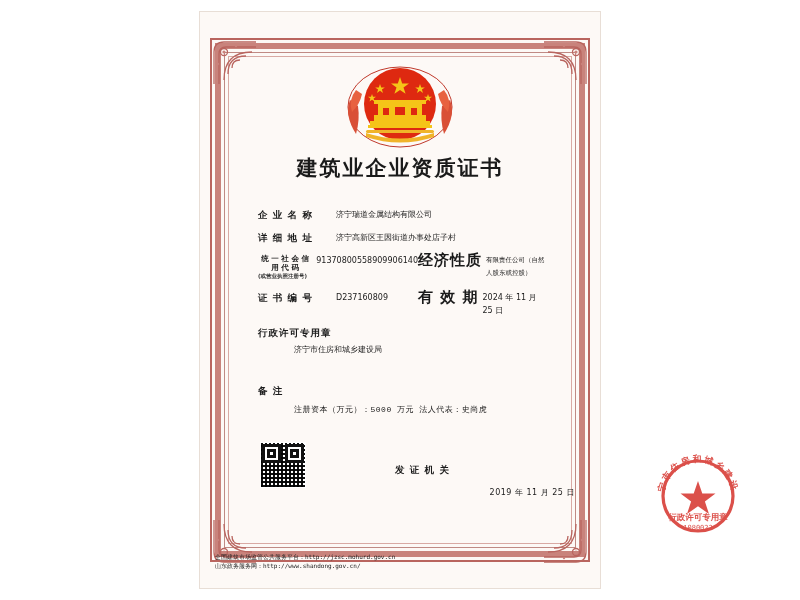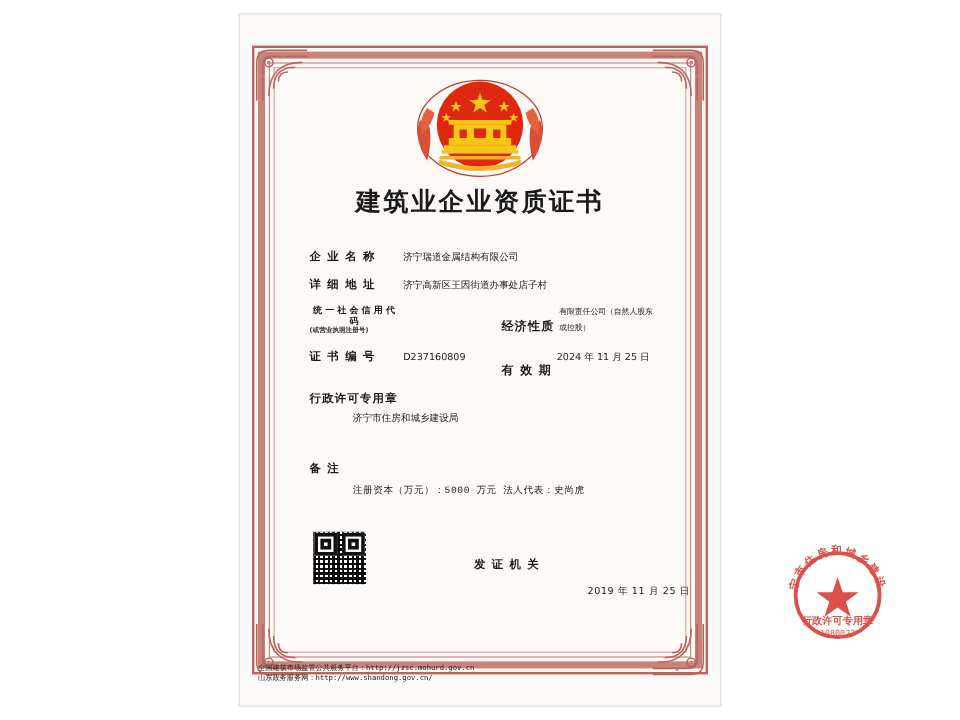--- a/index.html
+++ b/index.html
@@ -136,24 +136,23 @@
   .val {
     font-size: 8px;
     padding-left: 4px;
     flex: 1;
   }
   .row2col { display: flex; }
   .col-a { width: 160px; display: flex; }
   .col-b { flex: 1; display: flex; }
   .lbl-sm {
     font-weight: bold;
-    font-size: 10px;
+    font-size: 15px;
     letter-spacing: 1px;
     white-space: nowrap;
-    margin-top: 12px;
   }
   .lbl-stack {
     width: 74px;
     font-weight: bold;
     font-size: 7px;
     line-height: 9px;
     letter-spacing: 0px;
   }
   .lbl-stack .l1 { font-size: 7.5px; text-align: center; }
   .lbl-stack .l2 { font-size: 5.5px; color: #333; }
@@ -368,20 +367,21 @@
         <div class="lbl lbl-w1">详 细 地 址</div>
         <div class="val">济宁高新区王因街道办事处店子村</div>
       </div>
 
       <div class="row row2col">
         <div class="col-a">
           <div class="lbl-stack">
             <div class="l1">统 一 社 会 信 用 代 码</div>
             <div class="l2">(或营业执照注册号)</div>
           </div>
+          <div class="val">91370800558909906140</div>
         </div>
         <div class="col-b">
           <div class="lbl-sm">经济性质</div>
           <div class="val tiny">有限责任公司（自然人股东或控股）</div>
         </div>
       </div>
 
       <div class="row row2col">
         <div class="col-a">
           <div class="lbl lbl-w1">证 书 编 号</div>

